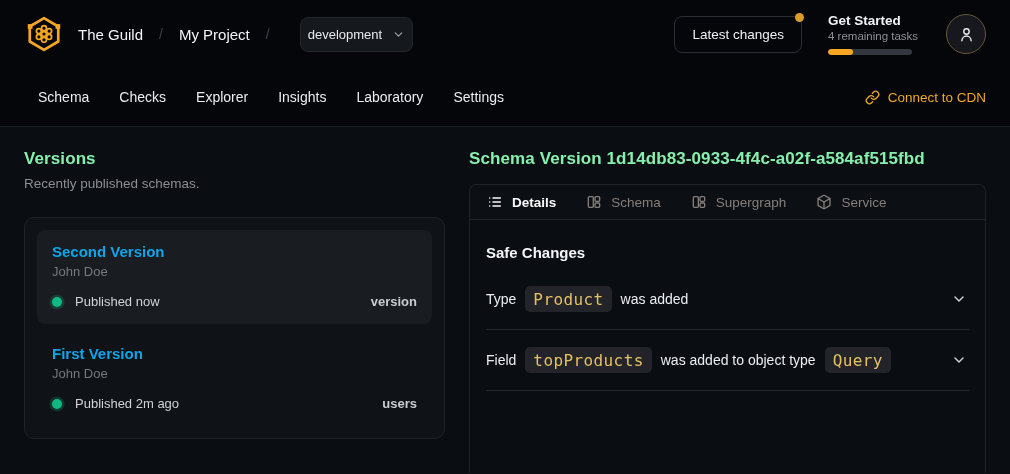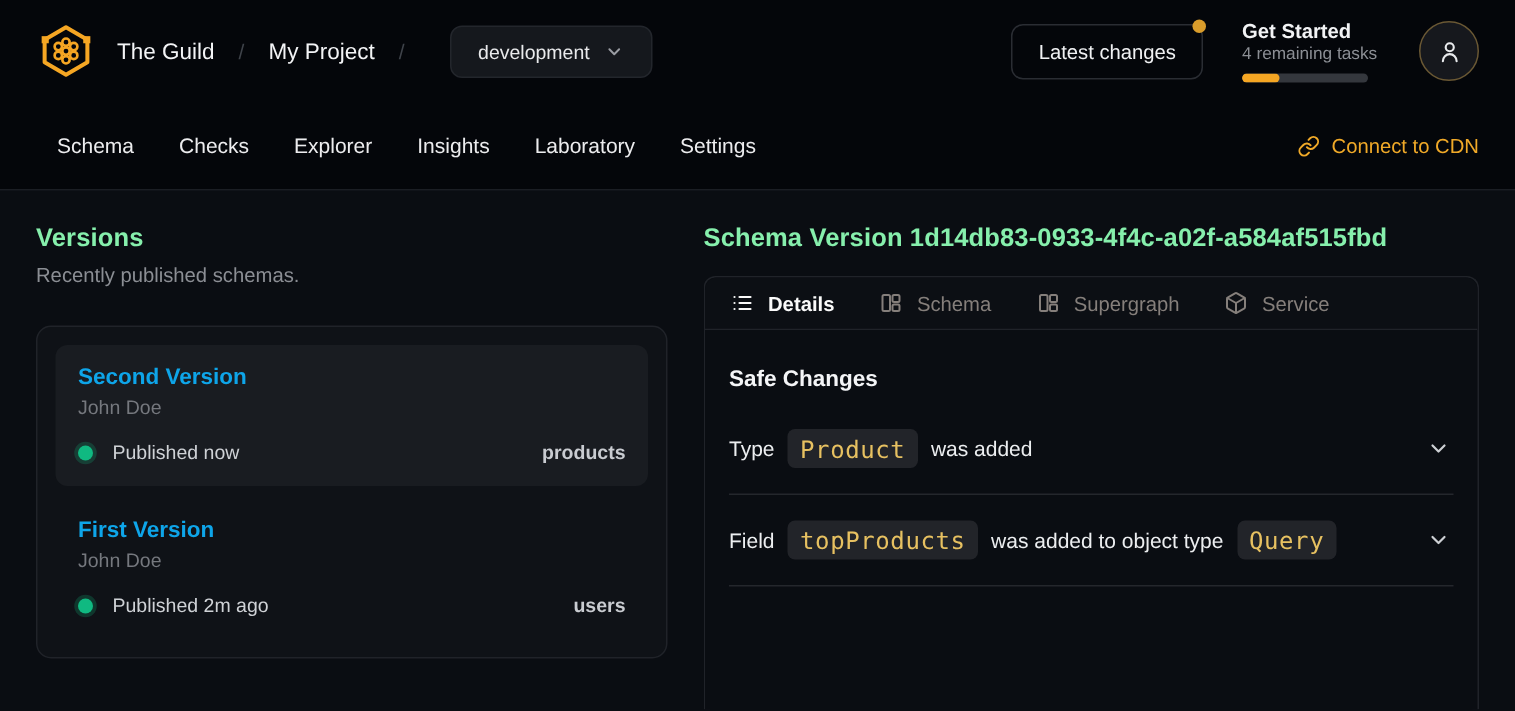--- a/index.html
+++ b/index.html
@@ -19,21 +19,21 @@
     padding:0 24px;
   }
   .brand { display:flex; align-items:center; gap:14px; }
   .logo { width:40px; height:38px; }
   .org-name { font-size:15px; font-weight:500; color:#f3f4f6; cursor:pointer; }
   .crumb-sep { color:#3f434a; font-size:14px; margin:0 2px; }
   .project-name { font-size:15px; font-weight:500; color:#f3f4f6; cursor:pointer;text-align:right; }
   .target-select {
     margin-left:14px; display:flex; align-items:center; gap:10px;
     background:#15181d; border:1px solid #23262c; border-radius:8px;
-    padding:9px 18px; font-size:13px; color:#e9eaec; cursor:pointer;
+    padding:9px 7px; font-size:13px; color:#e9eaec; cursor:pointer;
   }
   .header-right { margin-left:auto; display:flex; align-items:center; gap:26px; }
   .latest-changes-btn {
     position:relative; background:transparent; border:1px solid #2a2d33;
     border-radius:8px; padding:10px 17px; font-size:13.5px; color:#f0f1f3;
     font-family:inherit; cursor:pointer;
   }
   .notif-dot {
     position:absolute; top:-4px; right:-3px; width:9px; height:9px;
     border-radius:50%; background:#d99c2b;
@@ -202,21 +202,21 @@
     <div class="panel-title">Versions</div>
     <div class="panel-sub">Recently published schemas.</div>
 
     <div class="versions-card">
       <div class="version-item selected">
         <div class="vi-title">Second Version</div>
         <div class="vi-author">John Doe</div>
         <div class="vi-status-row">
           <span class="status-dot"></span>
           <span class="vi-status">Published now</span>
-          <span class="vi-service">products</span>
+          <span class="vi-service">version</span>
         </div>
       </div>
       <div class="version-item">
         <div class="vi-title">First Version</div>
         <div class="vi-author">John Doe</div>
         <div class="vi-status-row">
           <span class="status-dot"></span>
           <span class="vi-status">Published 2m ago</span>
           <span class="vi-service">users</span>
         </div>

